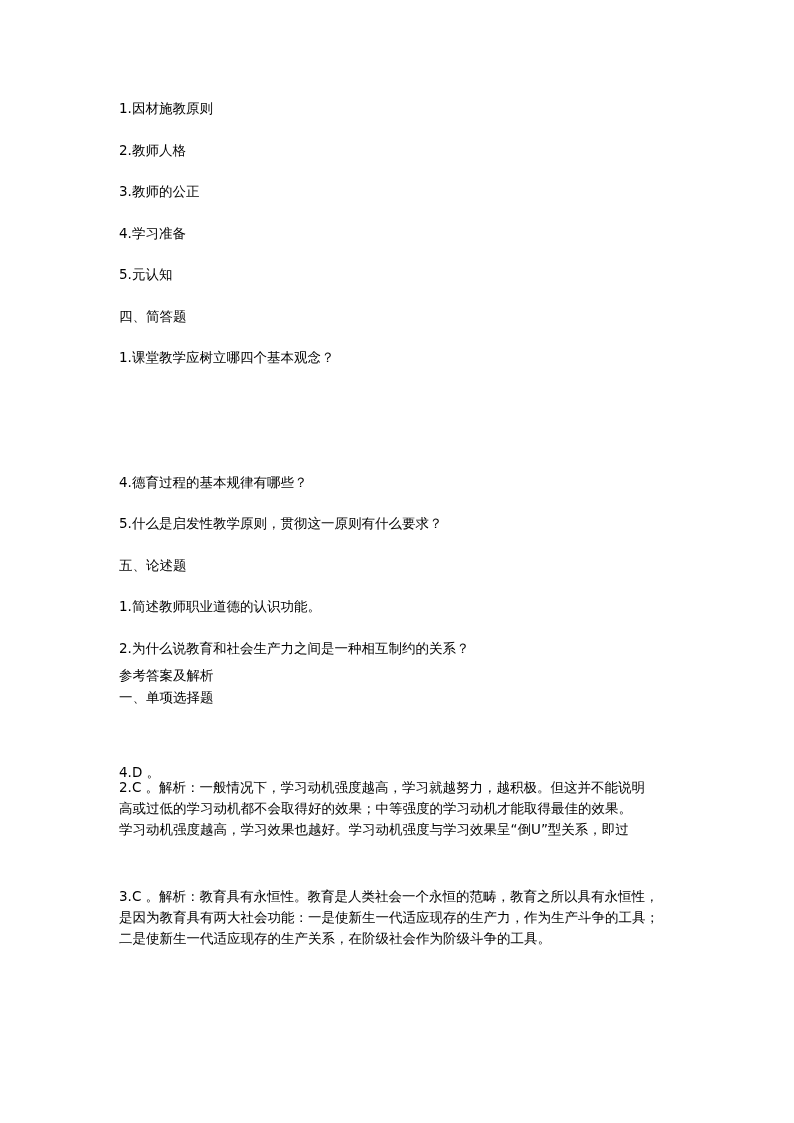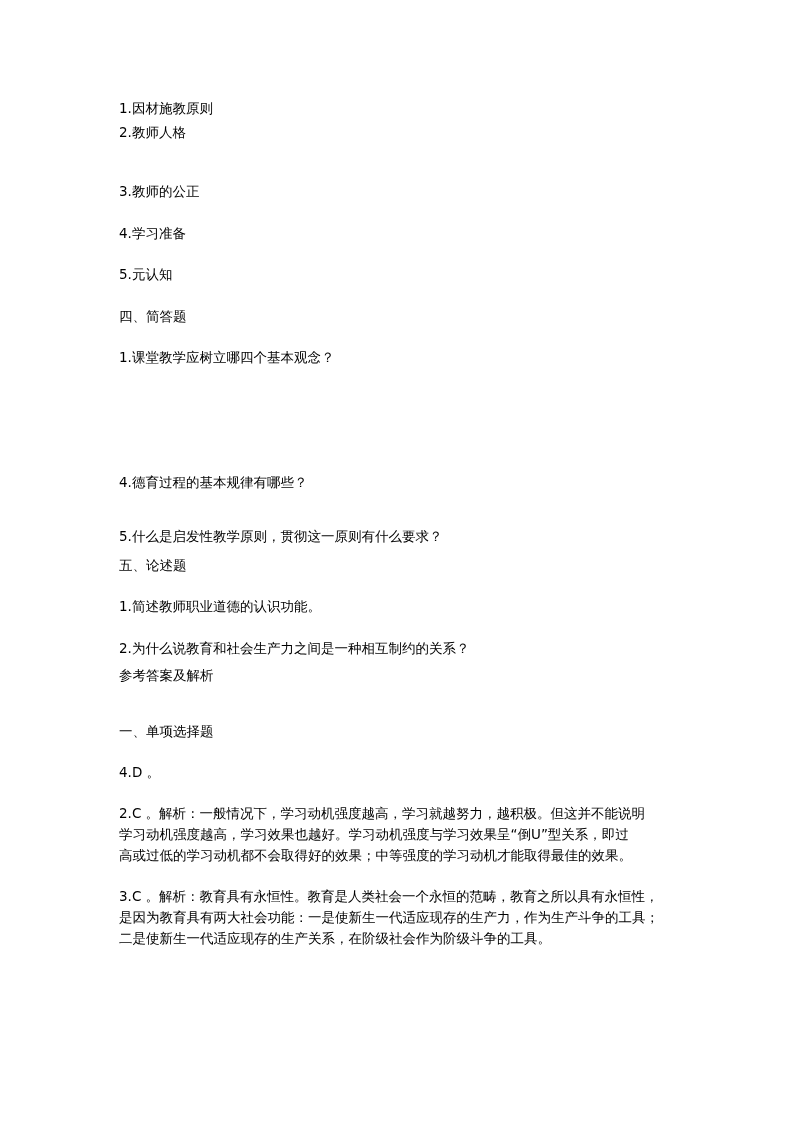--- a/index.html
+++ b/index.html
@@ -8,42 +8,42 @@
   .page { position: absolute; left: 0; top: 0; width: 794px; height: 1123px; border-radius: 21px; }
   .line { position: absolute; left: 119px; font-size: 13.5px; line-height: 16px; white-space: nowrap; }
   .para { position: absolute; left: 119px; width: 560px; font-size: 13.5px; line-height: 21px; }
   .para span { display: block; white-space: nowrap; }
 </style>
 </head>
 <body>
 
 <div class="page">
   <div class="line" style="top:100px">1.因材施教原则</div>
-  <div class="line" style="top:124px">2.教师人格</div>
+  <div class="line" style="top:142px">2.教师人格</div>
   <div class="line" style="top:183px">3.教师的公正</div>
   <div class="line" style="top:225px">4.学习准备</div>
   <div class="line" style="top:266px">5.元认知</div>
 
   <div class="line" style="top:308px">四、简答题</div>
   <div class="line" style="top:349px">1.课堂教学应树立哪四个基本观念？</div>
   <div class="line" style="top:474px">4.德育过程的基本规律有哪些？</div>
-  <div class="line" style="top:528px">5.什么是启发性教学原则，贯彻这一原则有什么要求？</div>
+  <div class="line" style="top:515px">5.什么是启发性教学原则，贯彻这一原则有什么要求？</div>
 
   <div class="line" style="top:557px">五、论述题</div>
   <div class="line" style="top:598px">1.简述教师职业道德的认识功能。</div>
   <div class="line" style="top:640px">2.为什么说教育和社会生产力之间是一种相互制约的关系？</div>
 
   <div class="line" style="top:667px">参考答案及解析</div>
-  <div class="line" style="top:723px">一、单项选择题</div>
+  <div class="line" style="top:689px">一、单项选择题</div>
   <div class="line" style="top:764px">4.D 。</div>
 
-  <div class="para" style="top:803px">
+  <div class="para" style="top:777px">
     <span>2.C 。解析：一般情况下，学习动机强度越高，学习就越努力，越积极。但这并不能说明</span>
+    <span>高或过低的学习动机都不会取得好的效果；中等强度的学习动机才能取得最佳的效果。</span>
     <span>学习动机强度越高，学习效果也越好。学习动机强度与学习效果呈“倒U”型关系，即过</span>
-    <span>高或过低的学习动机都不会取得好的效果；中等强度的学习动机才能取得最佳的效果。</span>
   </div>
 
   <div class="para" style="top:886px">
     <span>3.C 。解析：教育具有永恒性。教育是人类社会一个永恒的范畴，教育之所以具有永恒性，</span>
     <span>是因为教育具有两大社会功能：一是使新生一代适应现存的生产力，作为生产斗争的工具；</span>
     <span>二是使新生一代适应现存的生产关系，在阶级社会作为阶级斗争的工具。</span>
   </div>
 
   <div class="para" style="top:969px">
   </div>

